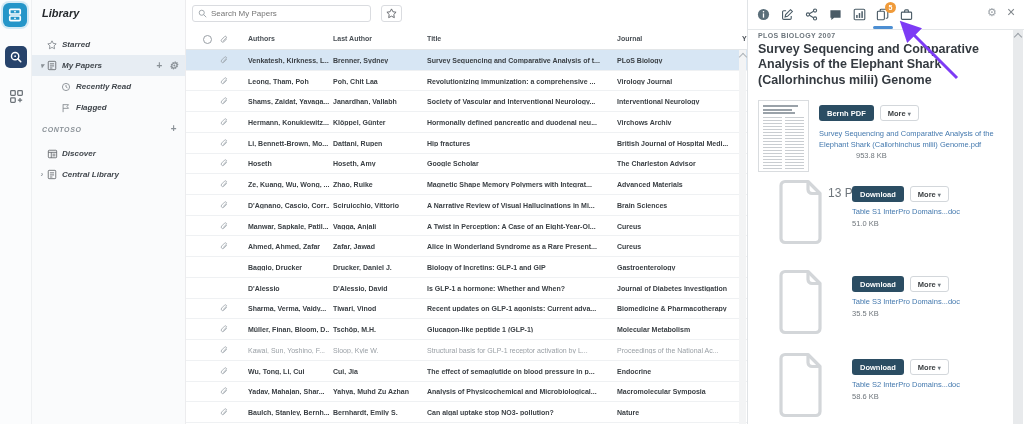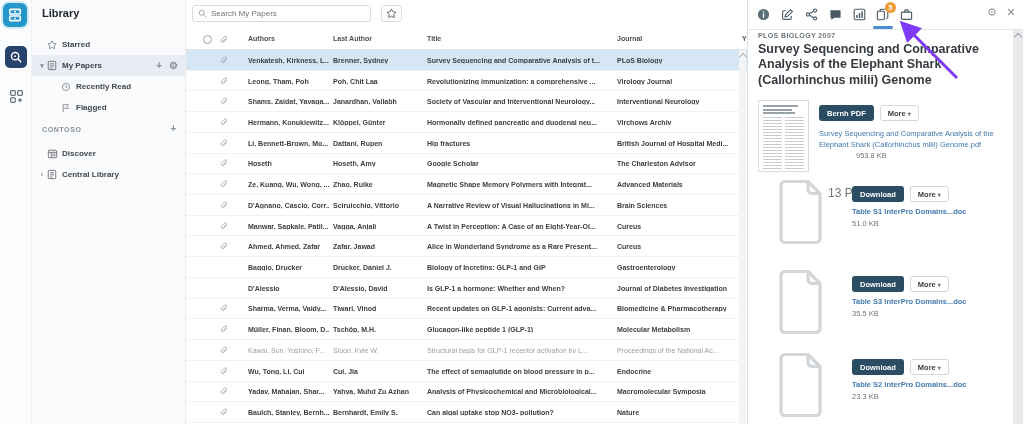--- a/index.html
+++ b/index.html
@@ -8,21 +8,21 @@
     font-family:"Liberation Sans",sans-serif;background:#fff;color:#3c4043;
     -webkit-font-smoothing:antialiased;
   }
   
   .rail{position:absolute;left:0;top:0;width:31px;height:424px;background:#fbfcfd;border-right:1px solid #eef0f2;}
   .rail-btn{position:absolute;display:flex;align-items:center;justify-content:center;cursor:pointer;}
   .rail-logo{left:3px;top:3px;width:24px;height:24px;background:#2596c9;border-radius:6px;box-shadow:0 0 0 2px #d4eaf5;}
   .rail-search{left:5px;top:46px;width:22px;height:22px;background:var(--navy,#27436b);border-radius:5px;}
   .rail-apps{left:7px;top:87px;width:18px;height:18px;}
   
-  .sidebar{position:absolute;left:32px;top:0;width:153px;height:424px;background:#fafbfc;border-right:1px solid #ececee;}
+  .sidebar{position:absolute;left:32px;top:0;width:153px;height:424px;background:#fafbfc;border-right:1px solid #ececee;font-style:italic;}
   .sb-title{position:absolute;left:10px;top:7px;font-size:11px;font-weight:bold;color:#24282c;}
   .sb-row{position:absolute;left:0;width:153px;height:21px;display:flex;align-items:center;font-size:8px;font-weight:bold;color:#40464c;cursor:pointer;}
   .sb-row .chev{width:8px;margin-left:6px;color:#8a9197;font-size:7px;text-align:center;}
   .sb-row .nochev{width:8px;margin-left:6px;}
   .sb-row .ico{width:12px;margin-right:4px;display:flex;justify-content:center;}
   .sb-row.sel{background:#e7edf3;}
   .sb-row .grow{flex:1;}
   .sb-act{color:#8a9197;font-size:10px;margin-right:7px;line-height:1;cursor:pointer;}
   .sb-section{position:absolute;left:10px;width:135px;display:flex;align-items:center;font-size:7px;font-weight:bold;letter-spacing:.6px;color:#8a9197;}
   .sb-section .grow{flex:1;}
@@ -66,21 +66,21 @@
   .btn-dark{background:var(--btn,#2b4d63);color:#fff;border:0;border-radius:3px;font-size:7.5px;font-weight:bold;font-family:"Liberation Sans",sans-serif;height:16px;padding:0 8px;cursor:pointer;}
   .btn-more{background:#fff;color:#3c4043;border:1px solid #d3d7db;border-radius:3px;font-size:7.5px;font-weight:bold;font-family:"Liberation Sans",sans-serif;height:16px;padding:0 7px;cursor:pointer;}
   .btn-more .v{font-size:6px;color:#6b747b;}
   .pdf-actions{position:absolute;left:71px;top:105px;display:flex;gap:6px;}
   .pdf-link{position:absolute;left:71px;top:128px;width:196px;font-size:7.5px;line-height:1.5;color:var(--link,#4479ae);cursor:pointer;}
   .pdf-size{position:absolute;left:71px;top:151px;font-size:7.5px;color:#6f767c;padding-left:37px;}
   .pdf-pages{position:absolute;left:80px;top:162px;font-size:12px;color:#6f767c;margin-top:24px;}
   .attach{position:absolute;left:0;width:277px;height:86px;}
   .attach .ficon{position:absolute;left:31px;top:0;}
   .attach .acts{position:absolute;left:104px;top:7px;display:flex;gap:6px;}
-  .attach .alink{position:absolute;left:104px;top:28px;width:160px;font-size:7.5px;color:var(--link,#4479ae);white-space:nowrap;overflow:hidden;cursor:pointer;font-weight:bold;}
+  .attach .alink{position:absolute;left:104px;top:28px;width:160px;font-size:7.5px;color:var(--link,#4479ae);white-space:nowrap;overflow:hidden;cursor:pointer;}
   .attach .asize{position:absolute;left:104px;top:40px;font-size:7.5px;color:#6f767c;}
   .panel-scroll{position:absolute;left:265px;top:30px;width:10px;height:394px;background:#e8eaec;}
   .panel-scroll .chev-up{margin:4px auto 0;border-color:#9aa0a6;}
   .arrow-overlay{position:absolute;left:0;top:0;width:1024px;height:424px;pointer-events:none;z-index:60;}
   .arrow-overlay line{stroke:var(--arrow,#7d3bf5);}
   .arrow-overlay .ah{fill:var(--arrow,#7d3bf5);}
   svg{display:block;}
 </style>
 </head>
 <body>
@@ -546,21 +546,21 @@
           <svg width="47" height="66" viewBox="0 0 47 66">
             <path d="M6 2.5h23l12 12v45a4 4 0 0 1-4 4H6a4 4 0 0 1-4-4v-53a4 4 0 0 1 4-4z" fill="none" stroke="#d3d6d9" stroke-width="3.2" stroke-linejoin="round"></path>
             <path d="M29 2.5v8a4 4 0 0 0 4 4h8" fill="none" stroke="#d3d6d9" stroke-width="3.2" stroke-linejoin="round"></path>
           </svg>
         </div>
         <div class="acts">
           <button class="btn-dark">Download</button>
           <button class="btn-more">More <span class="v">▾</span></button>
         </div>
         <div class="alink">Table S2 InterPro Domains...doc</div>
-        <div class="asize">23.3 KB</div>
+        <div class="asize">58.6 KB</div>
       </div>
     </div>
 
   <div class="panel-scroll">
       <div class="chev-up"></div>
     </div>
 </div>
 
 <svg class="arrow-overlay">
   <defs>

